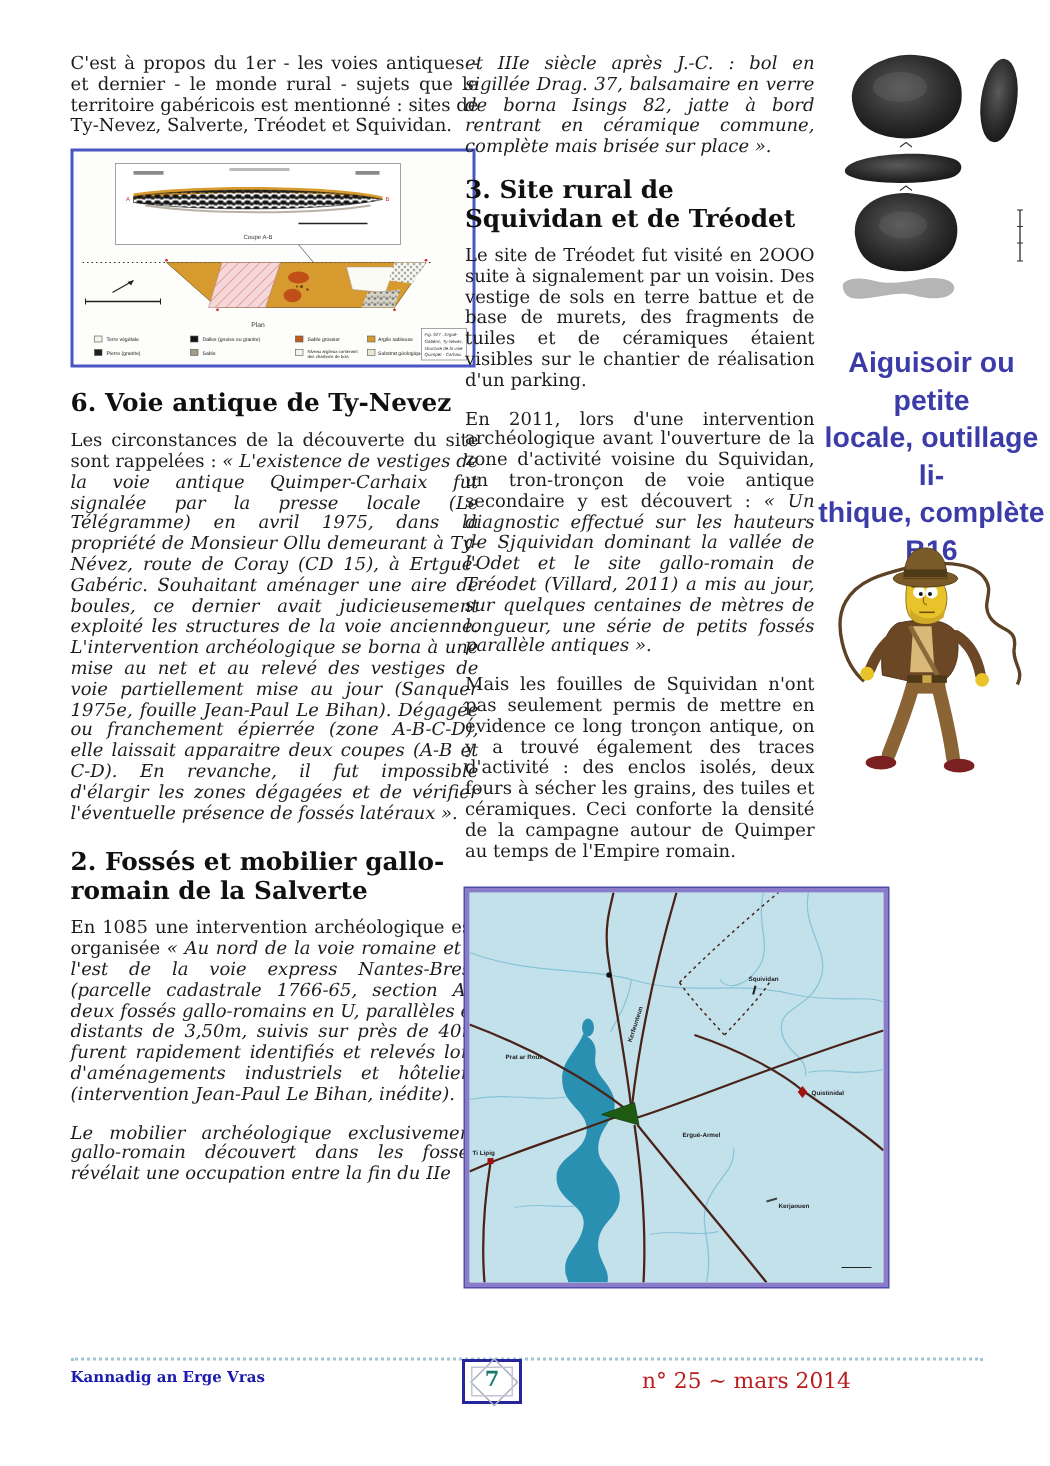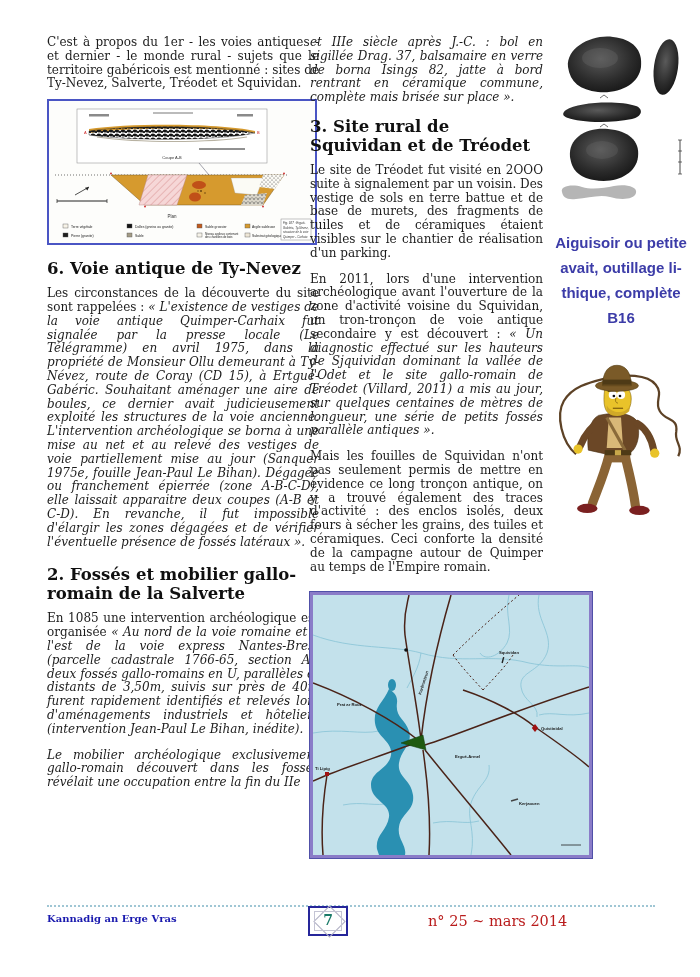--- a/index.html
+++ b/index.html
@@ -16,21 +16,21 @@
 
   
   .fig1{border:2px solid #4a55c4;background:#fdfdfb;width:266px;height:142px;margin:0 0 8px 0;}
 
   
   .map-frame{position:absolute;left:310px;top:592px;width:276px;height:260px;border:3px solid #8a7cc8;outline:1px solid #5050a8;background:#c3e1eb;}
 
   
   .stones{position:absolute;left:548px;top:22px;width:148px;height:184px;}
   .blue-caption{position:absolute;left:542px;top:230px;width:158px;text-align:center;
-     font-family:"Liberation Sans", sans-serif;font-weight:bold;font-size:15px;line-height:25px;color:#3c3ca8;}
+     font-family:"Liberation Sans", sans-serif;font-weight:bold;font-size:19px;line-height:25px;color:#3c3ca8;}
   .indy{position:absolute;left:552px;top:352px;width:136px;height:184px;}
 
   
   .footer{position:absolute;left:0;top:898px;width:700px;height:60px;}
   .footer .dots{position:absolute;left:47px;right:45px;top:7px;border-top:2px dotted #9fc6d4;}
   .footer .f-left{position:absolute;left:47px;top:15px;font-weight:bold;font-size:10px;color:#1a1aae;}
   .footer .f-right{position:absolute;left:428px;top:15px;font-weight:normal;font-size:14.5px;color:#b91c1c;}
   .pagebox{position:absolute;left:308px;top:8px;width:36px;height:26px;border:2px solid #26269a;background:#ffffff;}
   .pagebox .diamond{position:absolute;left:8px;top:2px;width:21px;height:21px;border:1px solid #b0b0c4;transform:rotate(45deg);background:transparent;}
   .pagebox .innerbox{position:absolute;left:4px;top:3px;right:4px;bottom:3px;border:1px solid #c4c4d4;}
@@ -182,21 +182,21 @@
       <line x1="132" y1="118" x2="132" y2="152" stroke="#333" stroke-width="0.9"></line>
       <line x1="130" y1="118" x2="134" y2="118" stroke="#333" stroke-width="0.7"></line>
       <line x1="130" y1="129" x2="134" y2="129" stroke="#333" stroke-width="0.7"></line>
       <line x1="130" y1="140" x2="134" y2="140" stroke="#333" stroke-width="0.7"></line>
       <line x1="130" y1="152" x2="134" y2="152" stroke="#333" stroke-width="0.7"></line>
     </svg>
   </div>
 
   <div class="blue-caption">
     <span style="display:block">Aiguisoir ou petite</span>
-    <span style="display:block">avait, outillage li-</span>
+    <span style="display:block">locale, outillage li-</span>
     <span style="display:block">thique, complète</span>
     <span style="display:block">B16</span>
   </div>
 
   <div class="indy">
     <svg width="136" height="184" viewBox="0 0 130 180">
 
       <path d="M22,100 C8,88 2,62 10,48 C18,34 34,30 50,26 C70,21 92,22 100,32 C108,42 98,48 104,58 C110,68 122,64 120,78 C118,88 127,92 122,102" stroke="#5d4226" stroke-width="2.2" fill="none"></path>
 
       <path d="M54,102 C50,118 44,132 38,148" stroke="#8a6435" stroke-width="9" fill="none" stroke-linecap="round"></path>

